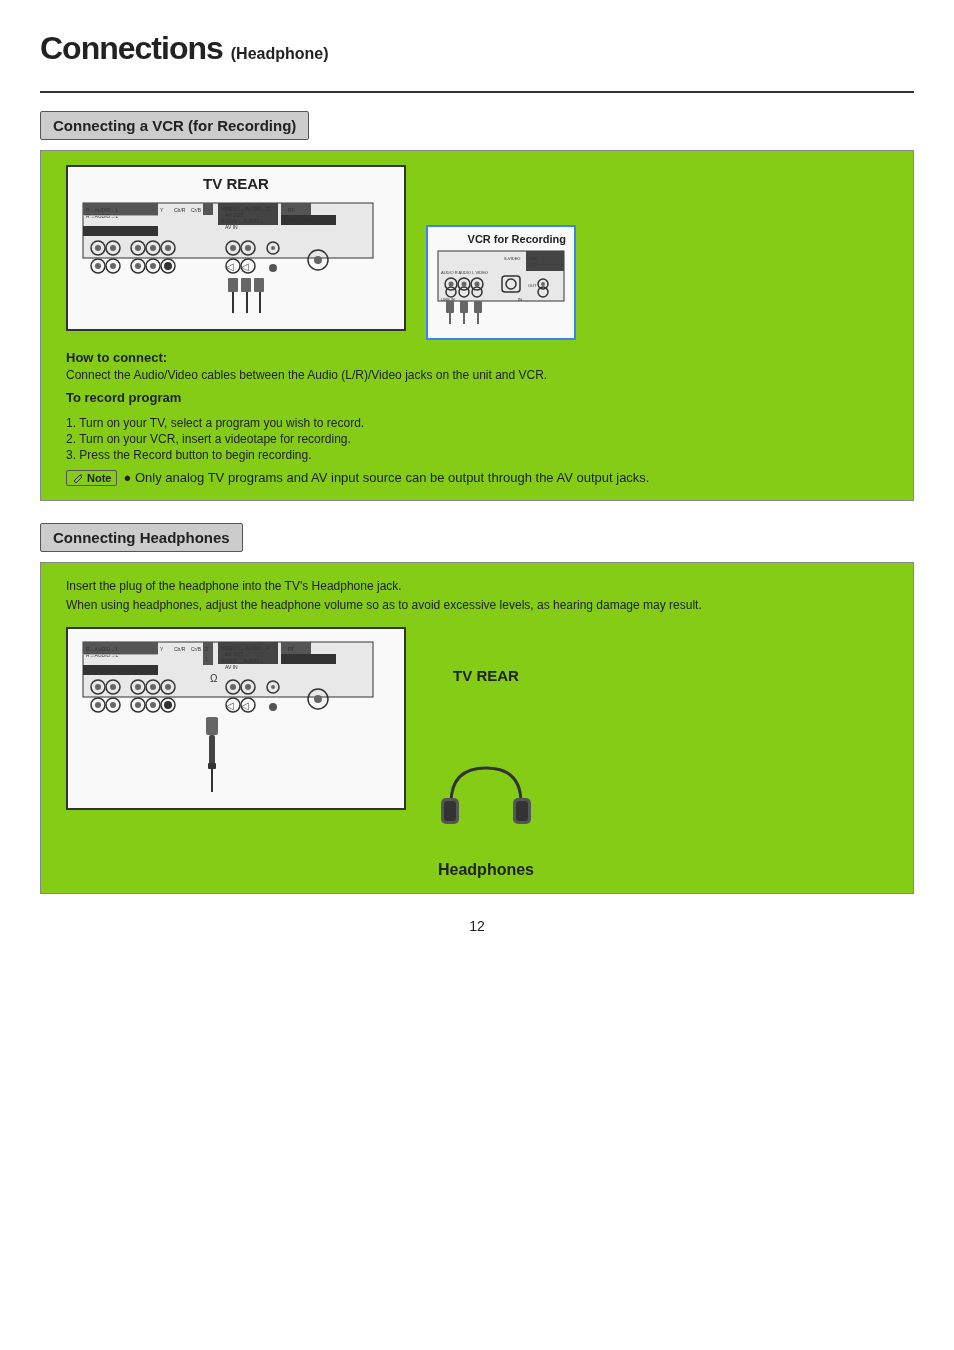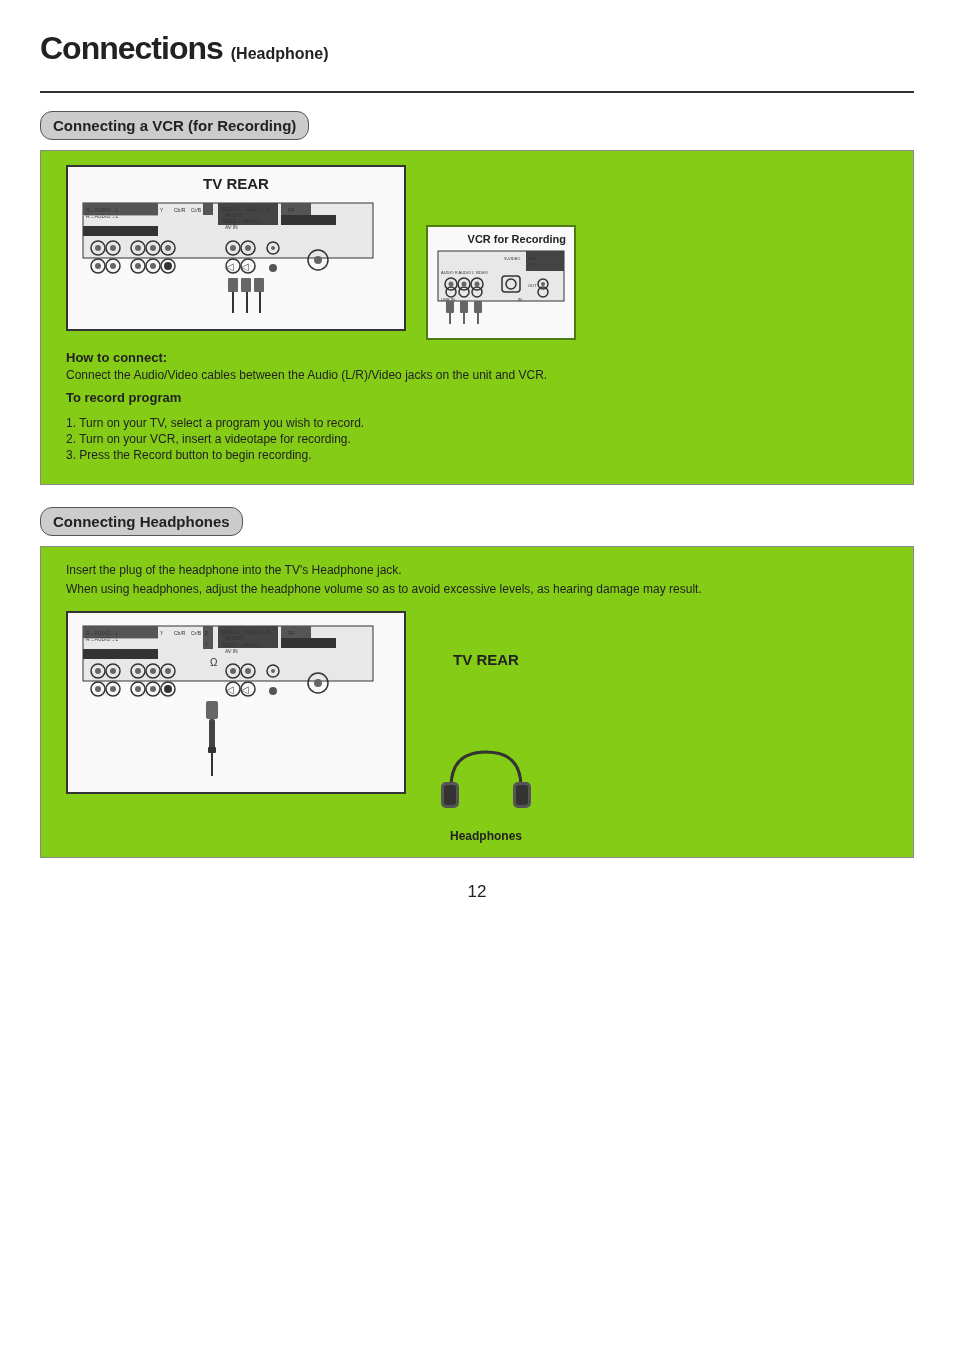--- a/index.html
+++ b/index.html
@@ -34,21 +34,21 @@
 
     
     .section-header {
       background: #ccc;
       border: 1.5px solid #555;
       padding: 5px 12px;
       font-size: 15px;
       font-weight: bold;
       display: inline-block;
       margin-bottom: 10px;
-      border-radius: 12px;
+      border-radius: 2px;
     }
 
     
     .section-box {
       border: 1.5px solid #888;
       padding: 14px 25px;
       margin-bottom: 22px;
       background: #84cc16;
     }
 
@@ -70,21 +70,21 @@
 
     .tv-rear-label {
       font-weight: 900;
       font-size: 15px;
       margin-bottom: 6px;
       text-align: center;
     }
 
     
     .vcr-box {
-      border: 2px solid #4d7c0f;
+      border: 2px solid #3b82f6;
       padding: 6px 8px;
       background: #f9f9f9;
       min-width: 120px;
     }
     .vcr-label {
       font-size: 11px;
       font-weight: bold;
       text-align: right;
       margin-bottom: 4px;
     }
@@ -167,21 +167,21 @@
     .tv-rear-right-label {
       font-weight: 900;
       font-size: 15px;
       margin-bottom: 6px;
     }
 
     
     .page-number {
       text-align: center;
       margin-top: 24px;
-      font-size: 17px;
+      font-size: 14px;
     }
 
     
     circle.port {
       fill: none;
       stroke: #333;
       stroke-width: 1.5;
     }
     circle.port-inner {
       fill: #666;
@@ -363,20 +363,33 @@
 
   <div class="to-record">
     <h3>To record program</h3>
     <ol style="list-style:none; padding-left:0;">
       <li>1. Turn on your TV, select a program you wish to record.</li>
       <li>2. Turn on your VCR, insert a videotape for recording.</li>
       <li>3. Press the Record button to begin recording.</li>
     </ol>
   </div>
 
+  <div class="note-box">
+    <div class="note-label">
+
+      <svg width="12" height="12" viewBox="0 0 12 12">
+        <path d="M2 9 L8 3 L10 5 L4 11 Z" fill="none" stroke="#333" stroke-width="1"></path>
+        <path d="M8 3 L9 2 L10 3 L9 4 Z" fill="#333"></path>
+      </svg>
+      <span>Note</span>
+    </div>
+    <div>
+      ● <span>Only analog TV programs and AV input source can be output through the AV output jacks.</span>
+    </div>
+  </div>
 </div>
 
 
 <div class="section-header">Connecting Headphones</div>
 
 
 <div class="section-box">
   <div class="headphone-intro">
     <div>Insert the plug of the headphone into the TV's Headphone jack.</div>
     <div>When using headphones, adjust the headphone volume so as to avoid excessive levels, as hearing damage may result.</div>
@@ -474,21 +487,21 @@
           <path d="M15 45 Q15 10 50 10 Q85 10 85 45" fill="none" stroke="#333" stroke-width="3"></path>
 
           <rect x="5" y="40" width="18" height="26" rx="5" fill="#555"></rect>
 
           <rect x="77" y="40" width="18" height="26" rx="5" fill="#555"></rect>
 
           <rect x="8" y="43" width="12" height="20" rx="3" fill="#333"></rect>
 
           <rect x="80" y="43" width="12" height="20" rx="3" fill="#333"></rect>
         </svg>
-        <div style="text-align:center; font-size:12px; font-weight:bold; margin-top:4px;">Headphones</div>
+        <div style="text-align:center; font-size:16px; font-weight:bold; margin-top:20px;">Headphones</div>
       </div>
     </div>
   </div>
 </div>
 
 
 <div class="page-number">12</div>
 
 
 

